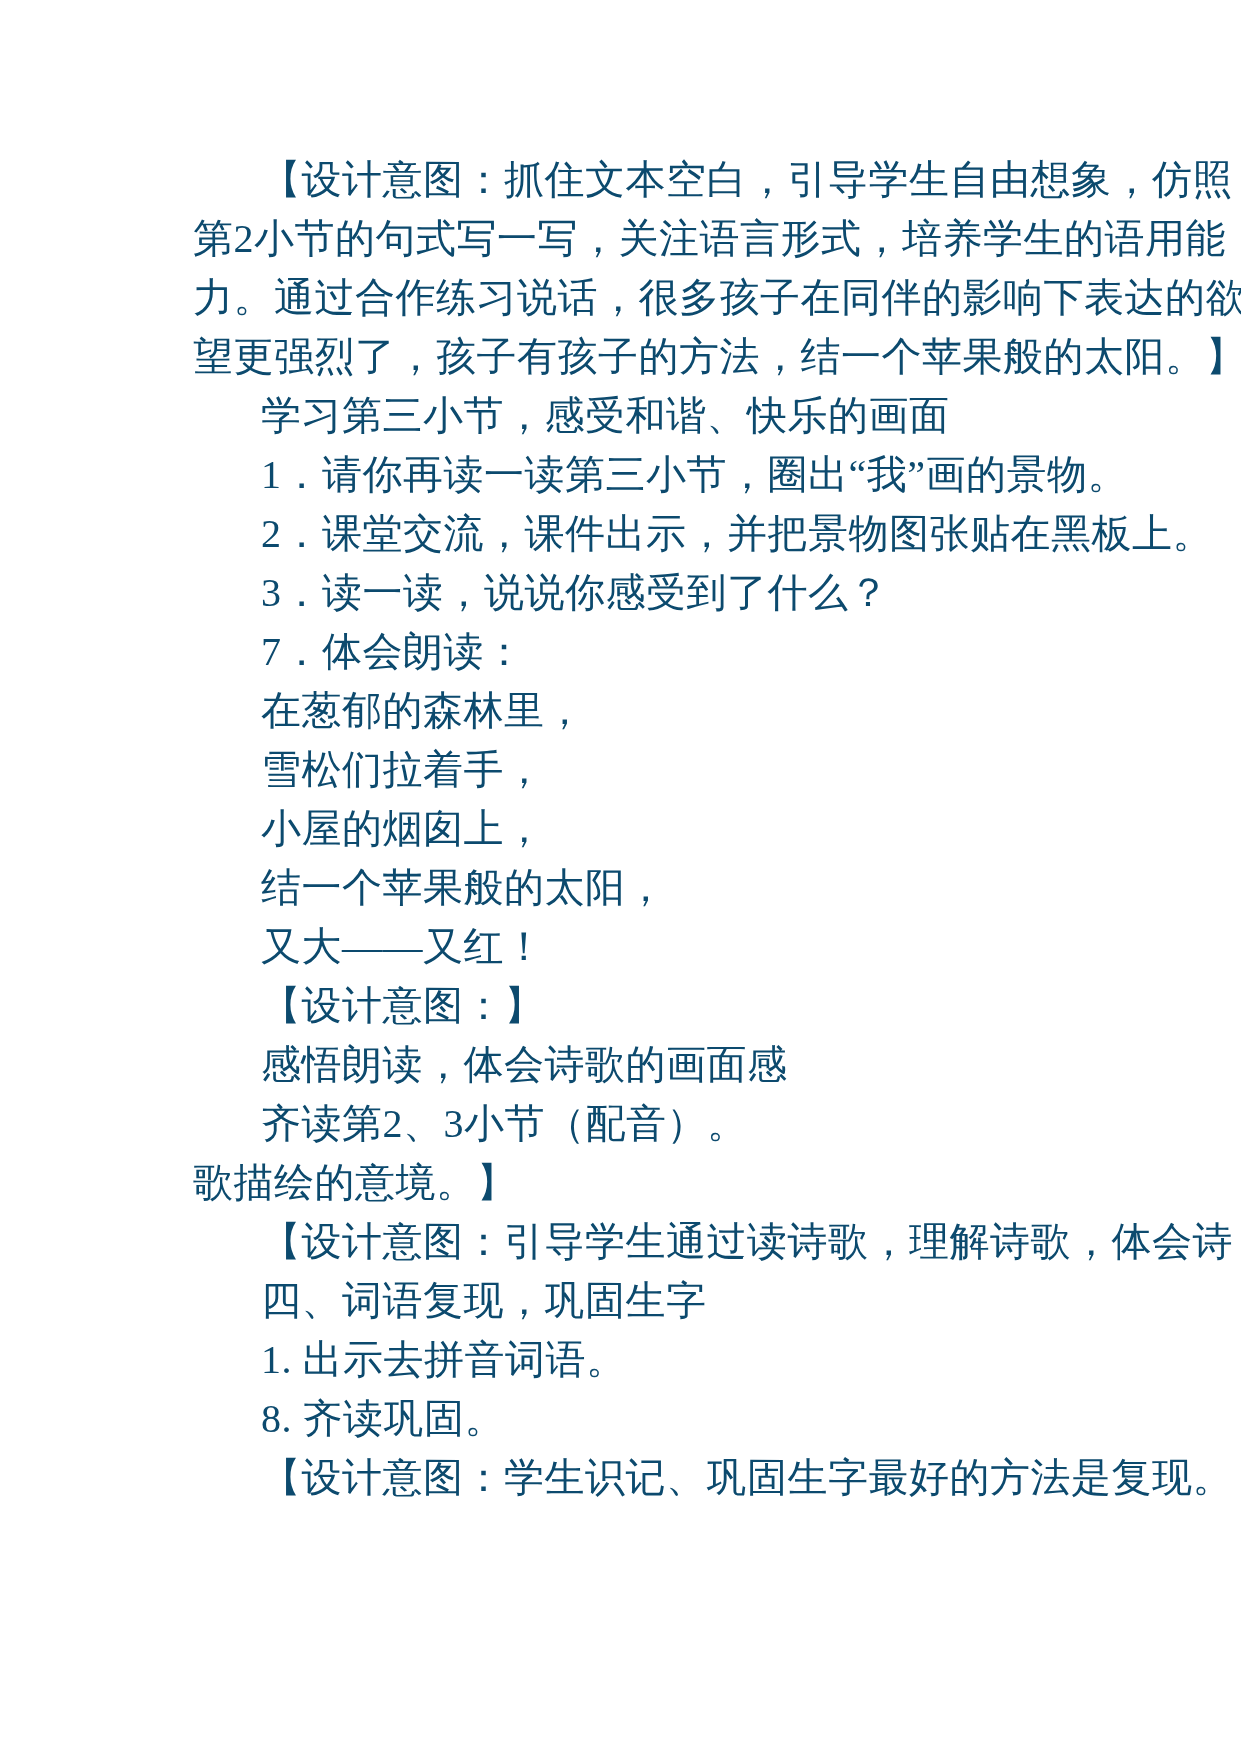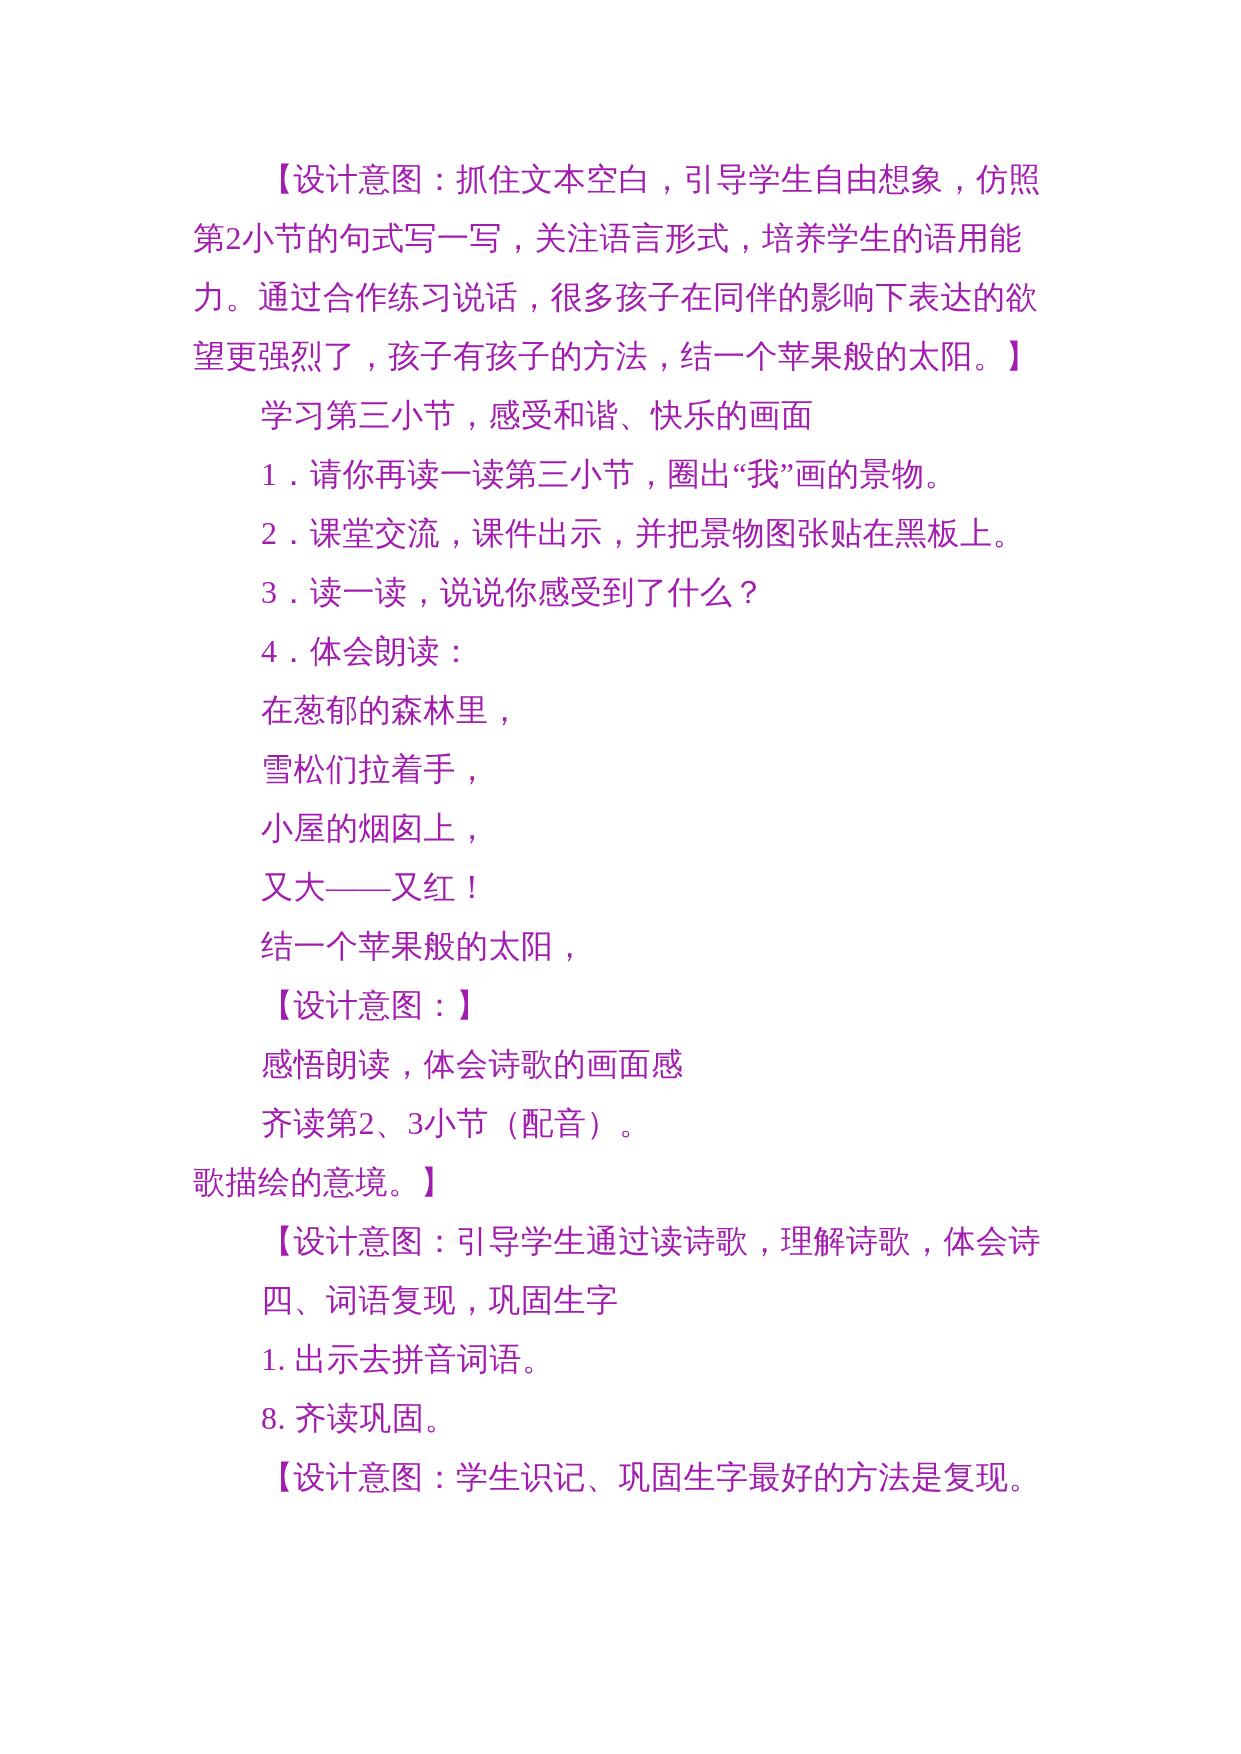--- a/index.html
+++ b/index.html
@@ -13,23 +13,23 @@
     height: 1754px;
     background: #ffffff;
     overflow: hidden;
   }
   .content {
     position: absolute;
     left: 193px;
     top: 150px;
     width: 900px;
     font-family: "Liberation Serif", "DejaVu Serif", serif;
-    font-size: 32px;
+    font-size: 40px;
     line-height: 59px;
-    color: #a21caf;
+    color: #0c4a6e;
     font-weight: 400;
   }
   .line {
     height: 59px;
     white-space: nowrap;
     letter-spacing: 0.5px;
   }
   .indent {
     padding-left: 68px; 
   }
@@ -40,26 +40,26 @@
 <div class="page">
   <div class="content">
     <div class="line indent">【设计意图：抓住文本空白，引导学生自由想象，仿照</div>
     <div class="line">第2小节的句式写一写，关注语言形式，培养学生的语用能</div>
     <div class="line">力。通过合作练习说话，很多孩子在同伴的影响下表达的欲</div>
     <div class="line">望更强烈了，孩子有孩子的方法，结一个苹果般的太阳。】</div>
     <div class="line indent">学习第三小节，感受和谐、快乐的画面</div>
     <div class="line indent">1．请你再读一读第三小节，圈出“我”画的景物。</div>
     <div class="line indent">2．课堂交流，课件出示，并把景物图张贴在黑板上。</div>
     <div class="line indent">3．读一读，说说你感受到了什么？</div>
-    <div class="line indent">4．体会朗读：</div>
+    <div class="line indent">7．体会朗读：</div>
     <div class="line indent">在葱郁的森林里，</div>
     <div class="line indent">雪松们拉着手，</div>
     <div class="line indent">小屋的烟囱上，</div>
+    <div class="line indent">结一个苹果般的太阳，</div>
     <div class="line indent">又大——又红！</div>
-    <div class="line indent">结一个苹果般的太阳，</div>
     <div class="line indent">【设计意图：】</div>
     <div class="line indent">感悟朗读，体会诗歌的画面感</div>
     <div class="line indent">齐读第2、3小节（配音）。</div>
     <div class="line">歌描绘的意境。】</div>
     <div class="line indent">【设计意图：引导学生通过读诗歌，理解诗歌，体会诗</div>
     <div class="line indent">四、词语复现，巩固生字</div>
     <div class="line indent">1. 出示去拼音词语。</div>
     <div class="line indent">8. 齐读巩固。</div>
     <div class="line indent">【设计意图：学生识记、巩固生字最好的方法是复现。</div>
   </div>

